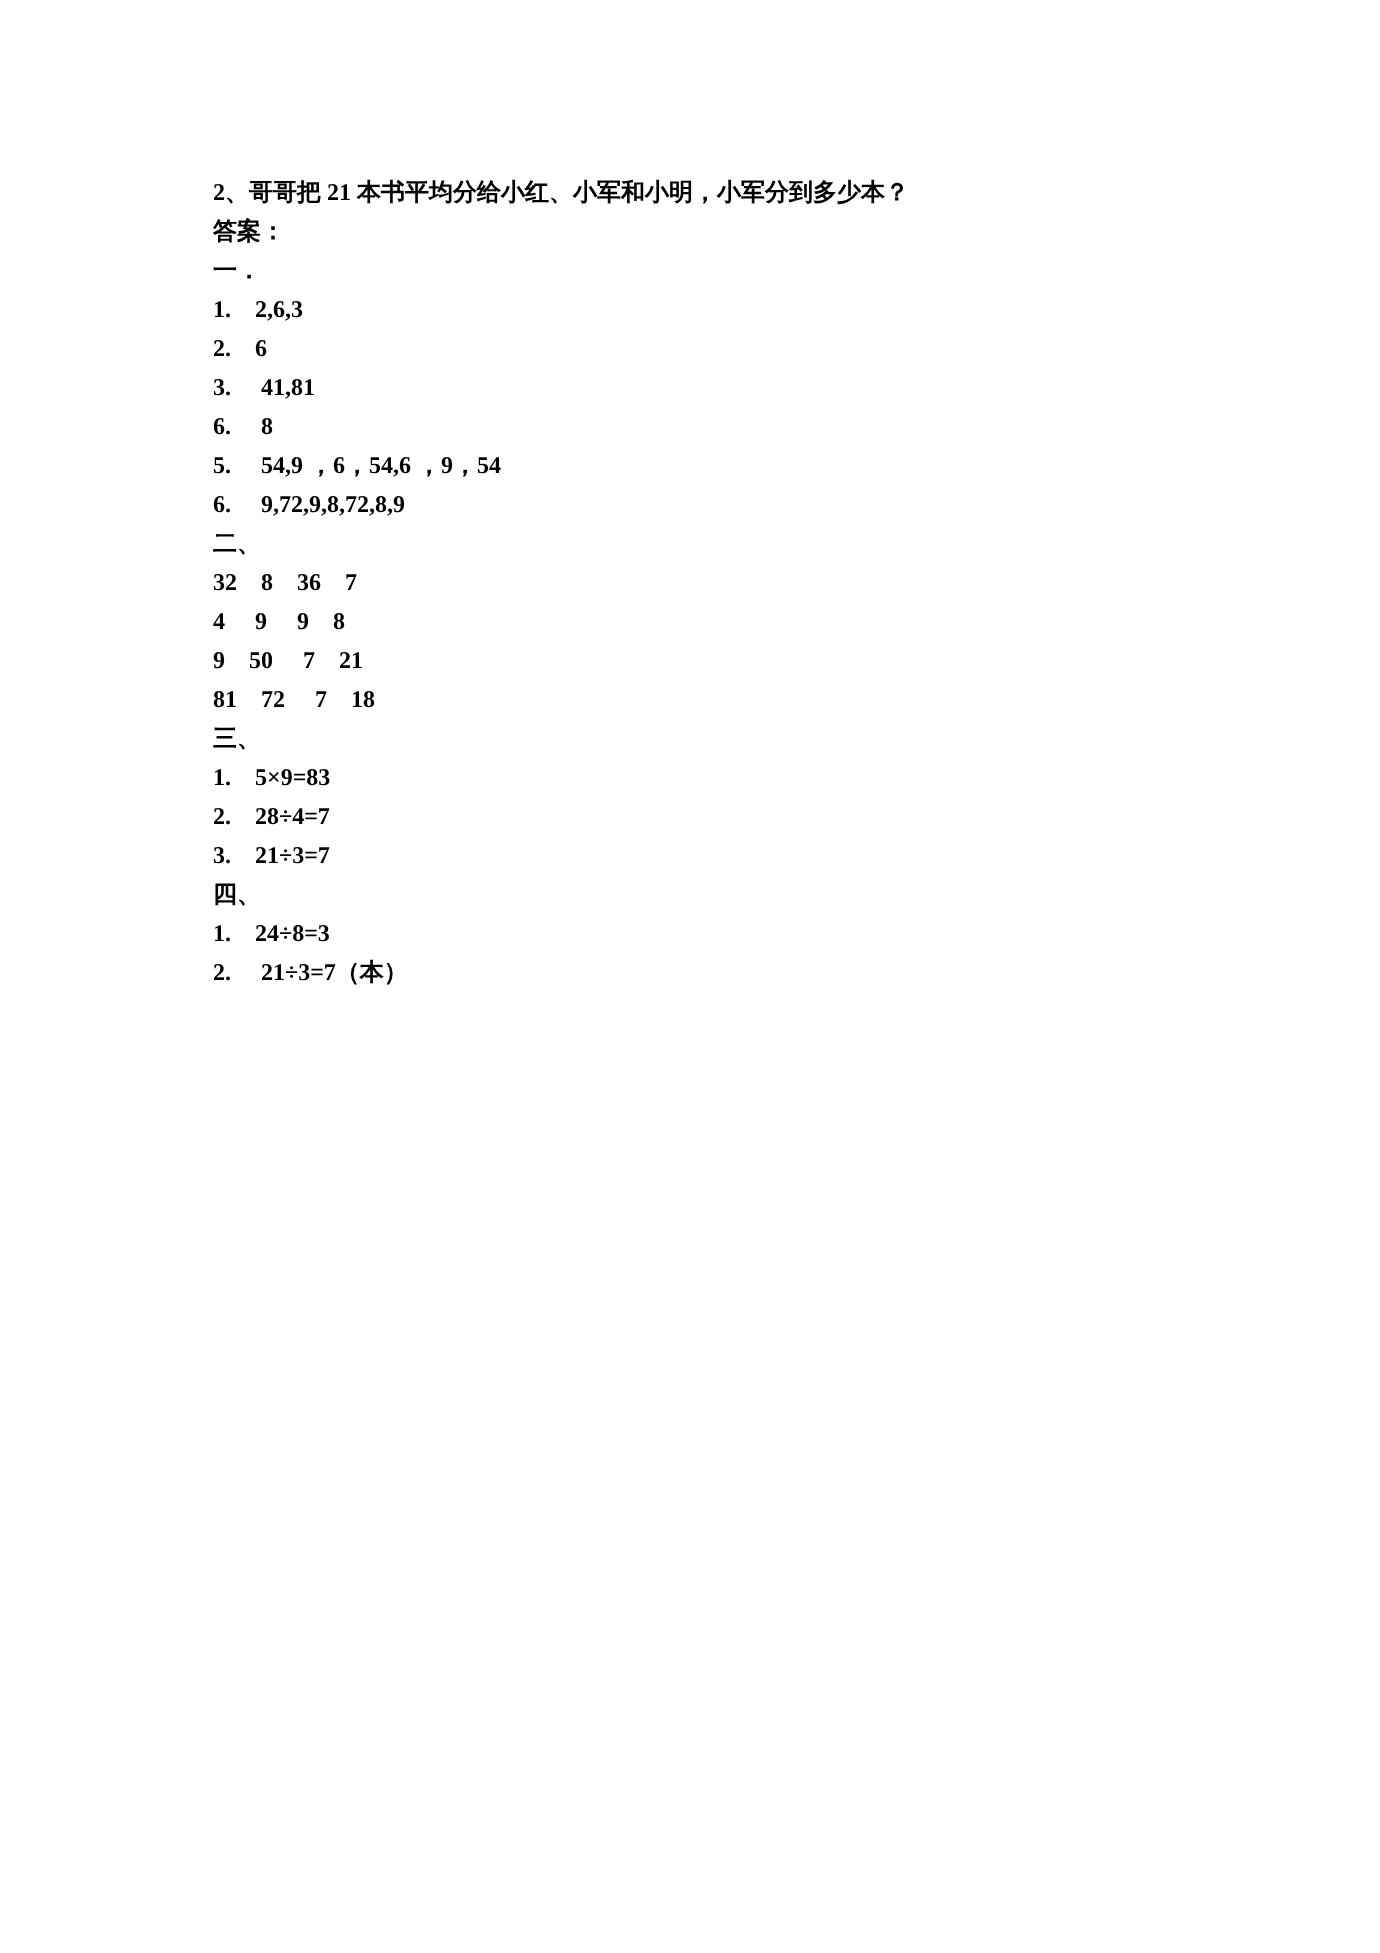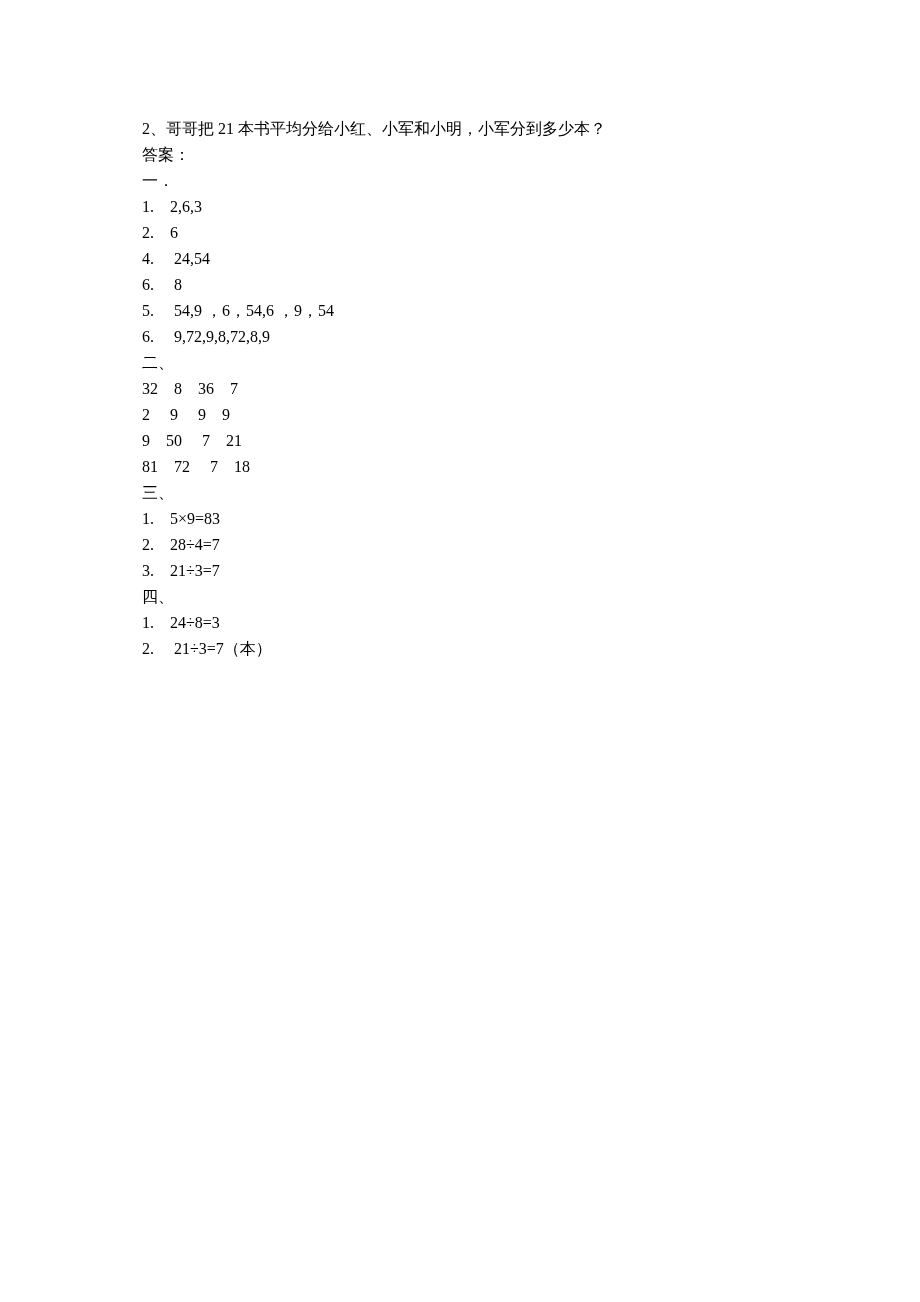--- a/index.html
+++ b/index.html
@@ -1,18 +1,19 @@
 <!DOCTYPE html>
 <html><head>
   <meta charset="utf-8">
   <style>
     * {
       margin: 0;
       padding: 0;
       box-sizing: border-box;
+      font-weight: bold;
     }
     body {
       width: 920px;
       height: 1302px;
       background: #ffffff;
       padding: 116px 142px 0 142px;
       font-family: "SimSun", "宋体", serif;
       font-size: 16px;
       line-height: 26px;
       color: #000;
@@ -22,27 +23,27 @@
     }
   </style>
 </head>
 <body>
 
 <div class="line">2、哥哥把 21 本书平均分给小红、小军和小明，小军分到多少本？</div>
 <div class="line">答案：</div>
 <div class="line">一．</div>
 <div class="line">1.　2,6,3</div>
 <div class="line">2.　6</div>
-<div class="line">4.　 24,54</div>
+<div class="line">3.　 41,81</div>
 <div class="line">6.　 8</div>
 <div class="line">5.　 54,9 ，6，54,6 ，9，54</div>
 <div class="line">6.　 9,72,9,8,72,8,9</div>
 <div class="line">二、</div>
 <div class="line">32　8　36　7</div>
-<div class="line">2　 9　 9　9</div>
+<div class="line">4　 9　 9　8</div>
 <div class="line">9　50　 7　21</div>
 <div class="line">81　72　 7　18</div>
 <div class="line">三、</div>
 <div class="line">1.　5×9=83</div>
 <div class="line">2.　28÷4=7</div>
 <div class="line">3.　21÷3=7</div>
 <div class="line">四、</div>
 <div class="line">1.　24÷8=3</div>
 <div class="line">2.　 21÷3=7（本）</div>
 

